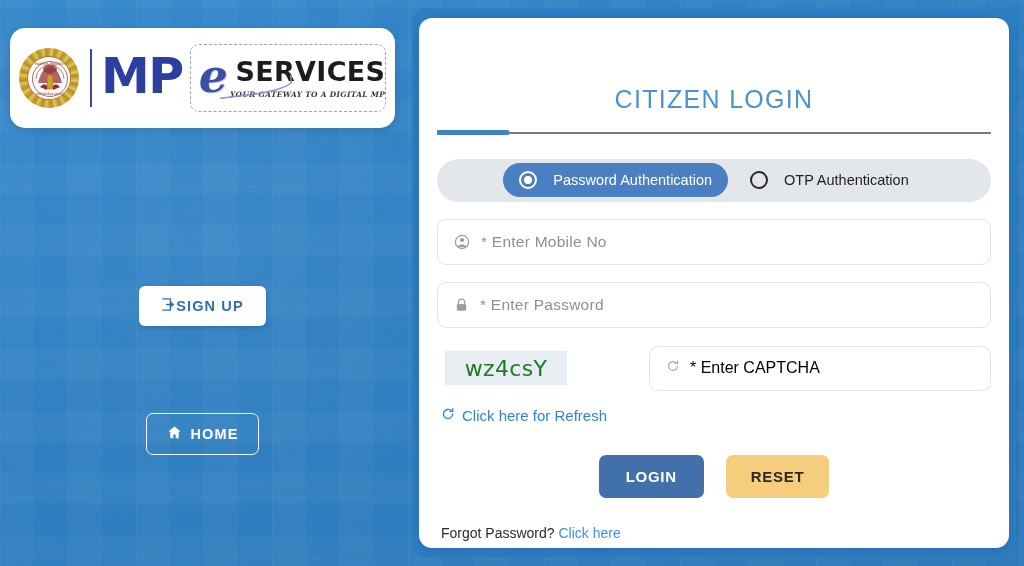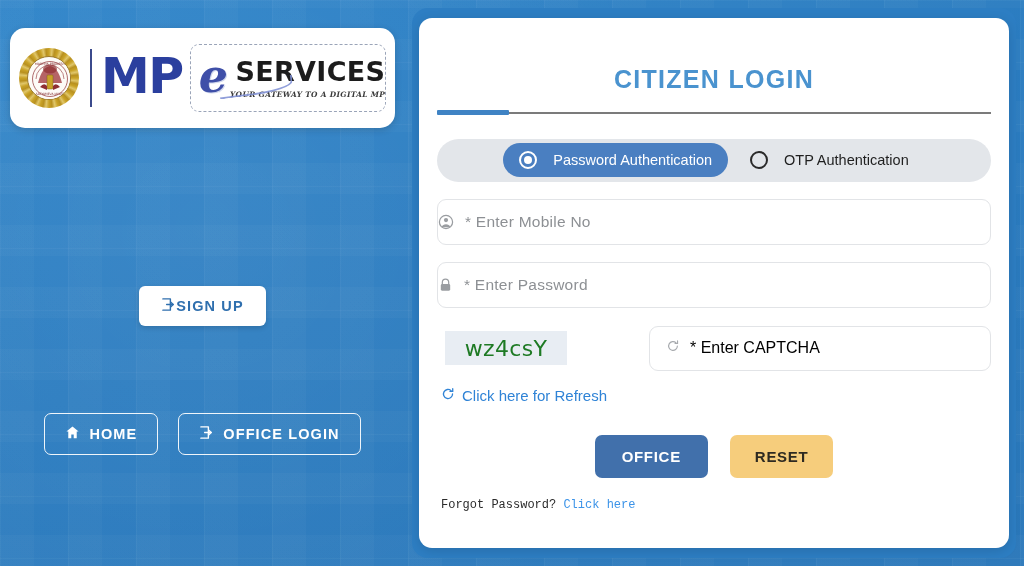--- a/index.html
+++ b/index.html
@@ -263,23 +263,23 @@
     background: #ffffff;
     border-radius: 13px;
     box-shadow: 0 3px 12px rgba(0,0,0,0.13);
     padding: 0 18px;
   }
 
   #login-title {
     text-align: center;
     color: #4a93cf;
     font-size: 25px;
-    font-weight: 700;
+    font-weight: 400;
     letter-spacing: 1.3px;
-    padding-top: 47px;
+    padding-top: 67px;
   }
 
   #title-rule {
     position: relative;
     height: 1.6px;
     background: #7b7b7b;
     margin: 18px 0 0 0;
   }
   #title-rule::before {
     content: "";
@@ -339,21 +339,21 @@
   }
 
   
   .field {
     margin-top: 17px;
     height: 46px;
     border: 1.3px solid #e2e4e7;
     border-radius: 9px;
     display: flex;
     align-items: center;
-    padding: 0 0;
+    padding: 0 16px;
     gap: 11px;
     background: #ffffff;
   }
   .field .ph {
     color: #8d9094;
     font-size: 15.5px;
     letter-spacing: 0.25px;
   }
   .field .fi { flex: 0 0 auto; display: flex; }
 
@@ -425,25 +425,24 @@
     border: none;
     border-radius: 7px;
     padding: 13px 25px;
     font-size: 15px;
     font-weight: 700;
     letter-spacing: 0.7px;
     cursor: pointer;
   }
 
   #forgot-row {
-    margin-top: 20px;
+    margin-top: 27px;
     margin-left: 4px;
-    font-size: 12px;
+    font-size: 14px;
     color: #2b2b2b;
-    font-family: Liberation Mono, monospace;
   }
   #forgot-link {
     color: #3b93e8;
     cursor: pointer;
   }
 </style>
 </head>
 <body>
 
 <div id="page"></div>
@@ -499,30 +498,20 @@
   <div id="left-nav">
     <button class="ghost-button">
       <span>
         <svg width="15" height="15" viewBox="0 0 16 16" fill="#ffffff">
           <path d="M8 1.5L1.5 7h2v7h3.2v-4h2.6v4H12.5V7h2z"></path>
         </svg>
       </span>
       <span>HOME</span>
     </button>
 
-    <button class="ghost-button">
-      <span>
-        <svg width="15" height="15" viewBox="0 0 16 16" fill="none" stroke="#ffffff" stroke-width="1.5" stroke-linecap="round" stroke-linejoin="round">
-          <path d="M2 2h8v12H2"></path>
-            <path d="M6 8h7"></path>
-            <path d="M10.5 5.5L13 8l-2.5 2.5"></path>
-        </svg>
-      </span>
-      <span>OFFICE LOGIN</span>
-    </button>
   </div>
 </div>
 
 <div id="login-shell">
   <div id="login-card">
 
     <div id="login-title">CITIZEN LOGIN</div>
     <div id="title-rule"></div>
 
     <div id="auth-toggle">
@@ -574,21 +563,21 @@
       <span>
         <svg width="14" height="14" viewBox="0 0 16 16" fill="none" stroke="#2f83d6" stroke-width="1.5" stroke-linecap="round">
           <path d="M13.2 8a5.2 5.2 0 1 1-1.7-3.85"></path>
           <path d="M13.4 1.9v3.1h-3.1"></path>
         </svg>
       </span>
       <span>Click here for Refresh</span>
     </div>
 
     <div id="actions">
-      <button id="login-button">OFFICE</button>
+      <button id="login-button">LOGIN</button>
       <button id="reset-button">RESET</button>
     </div>
 
     <div id="forgot-row">
       <span>Forgot Password?</span>
       <span id="forgot-link">Click here</span>
     </div>
 
   </div>
 </div>

